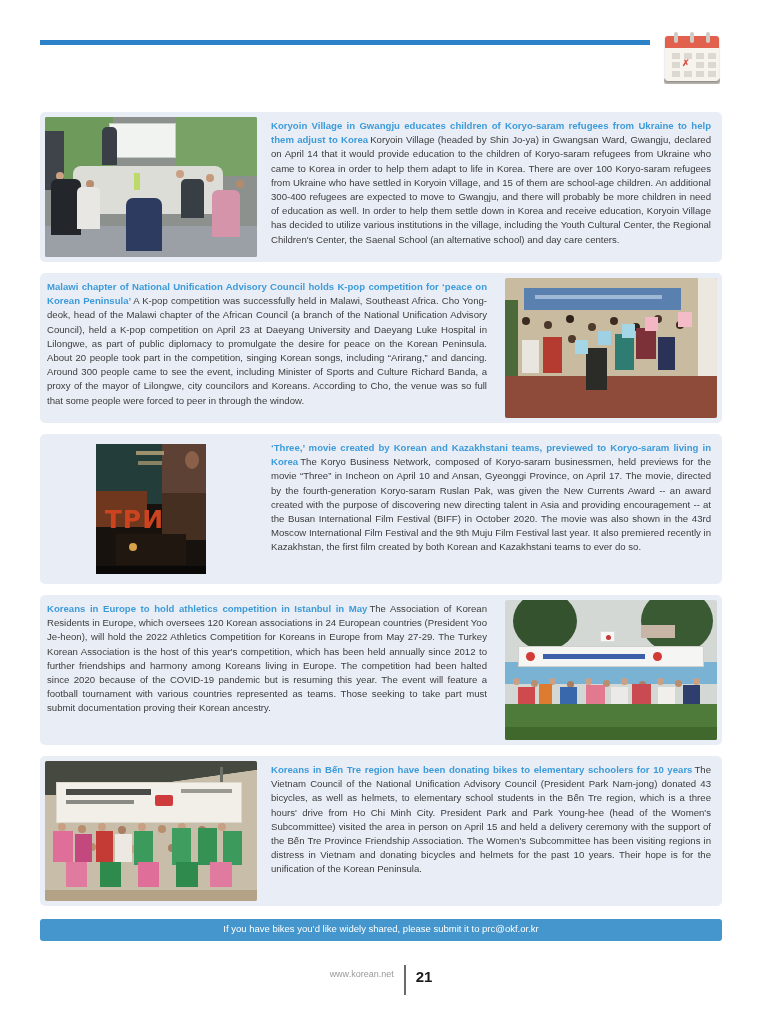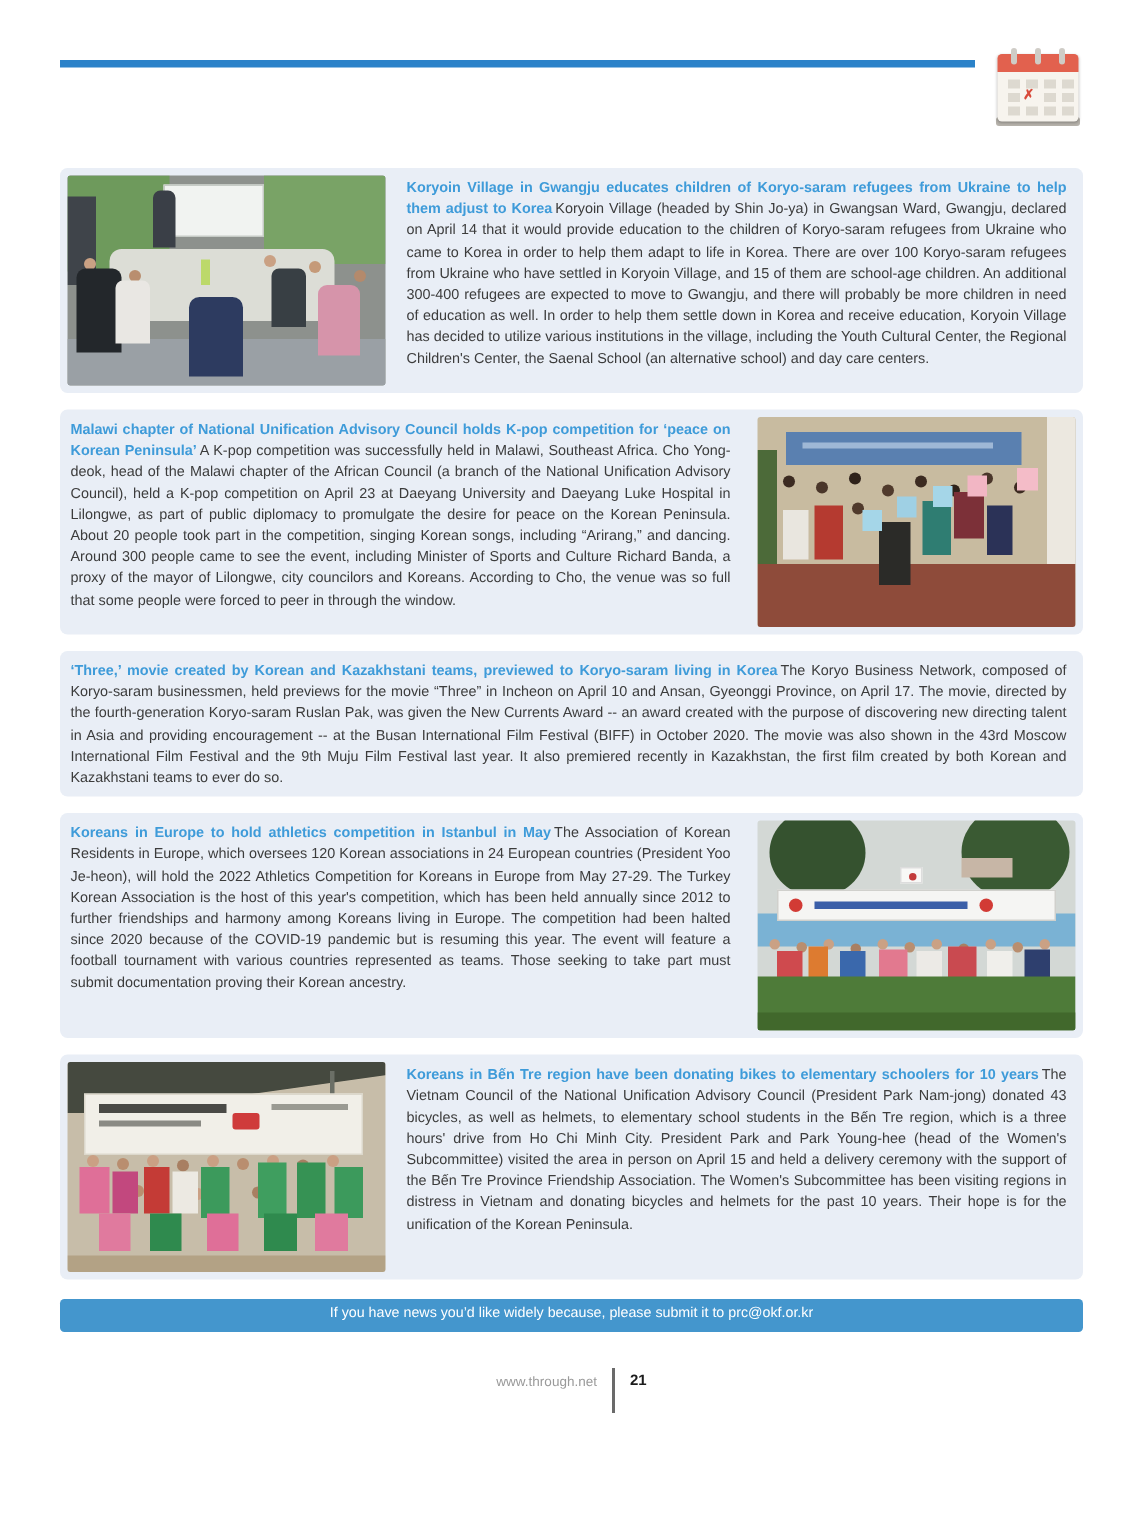--- a/index.html
+++ b/index.html
@@ -33,21 +33,21 @@
   .poster-title { position:absolute; left:8%; top:47%; font-size:25px; font-weight:bold; color:#cb441f; letter-spacing:1px; font-family:"DejaVu Sans", sans-serif; }
   .s { position:absolute; }
   .text { flex:1; padding:2px 6px 0 2px; font-size:9.6px; line-height:14.2px; color:#3c3c3c; text-align:justify; }
   .atitle { color:#3e9bd9; font-weight:bold; margin-right:2px; }
   
   .banner { margin-top:13px; background:#4496cd; color:#fff; text-align:center; font-size:9.5px; line-height:12.5px; padding:4px 8px 5px; border-radius:3px; }
   
   .pfoot { display:flex; justify-content:center; align-items:flex-start; margin-top:24px; gap:10px; }
   .site { color:#9a9a9a; font-size:9px; padding-top:4px; }
   .vline { width:2px; height:30px; background:#6a6a6a; display:inline-block; }
-  .pnum { color:#1c1c1c; font-weight:bold; font-size:10px; padding-top:3px; }
+  .pnum { color:#1c1c1c; font-weight:bold; font-size:15px; padding-top:3px; }
 </style>
 </head>
 <body>
 
 <div class="page">
 
   <div class="header">
     <div class="header-left">
       <div class="rule-top"></div>
       <div class="rule-bottom"></div>
@@ -106,20 +106,35 @@
       <div class="s" style="left:72%;top:42%;width:8%;height:24%;background:#2b3257"></div>
       <div class="s" style="left:33%;top:44%;width:13px;height:14px;background:#a5d6e8"></div>
       <div class="s" style="left:44%;top:38%;width:13px;height:14px;background:#9fd0e4"></div>
       <div class="s" style="left:55%;top:33%;width:13px;height:14px;background:#a5d6e8"></div>
       <div class="s" style="left:66%;top:28%;width:13px;height:14px;background:#f2b6c4"></div>
       <div class="s" style="right:12%;top:24%;width:14px;height:15px;background:#f4bcc8"></div>
     </div>
   </section>
 
   <section class="article">
+    <div class="poster-wrap">
+      <div class="poster">
+        <div class="s" style="left:0;top:0;width:62%;height:46%;background:#233e3a"></div>
+        <div class="s" style="right:0;top:0;width:40%;height:38%;background:#5c4134"></div>
+        <div class="s" style="right:6%;top:5%;width:14px;height:18px;border-radius:50%;background:#8a6048"></div>
+        <div class="s" style="left:36%;top:5%;width:26%;height:4px;background:#b3a077;opacity:.85"></div>
+        <div class="s" style="left:38%;top:13%;width:22%;height:4px;background:#b3a077;opacity:.7"></div>
+        <div class="s" style="left:0;top:36%;width:46%;height:28%;background:#6e371e"></div>
+        <div class="s" style="right:0;top:38%;width:40%;height:36%;background:#452f20"></div>
+        <div class="poster-title">ТРИ</div>
+        <div class="s" style="left:18%;bottom:7%;width:64%;height:24%;background:#201810"></div>
+        <div class="s" style="left:30%;bottom:18%;width:8px;height:8px;border-radius:50%;background:#d8a24a"></div>
+        <div class="s" style="left:0;bottom:0;width:100%;height:6%;background:#0b0908"></div>
+      </div>
+    </div>
     <div class="text">
       <p><span class="atitle">‘Three,’ movie created by Korean and Kazakhstani teams, previewed to Koryo-saram living in Korea</span><span>The Koryo Business Network, composed of Koryo-saram businessmen, held previews for the movie “Three” in Incheon on April 10 and Ansan, Gyeonggi Province, on April 17. The movie, directed by the fourth-generation Koryo-saram Ruslan Pak, was given the New Currents Award -- an award created with the purpose of discovering new directing talent in Asia and providing encouragement -- at the Busan International Film Festival (BIFF) in October 2020. The movie was also shown in the 43rd Moscow International Film Festival and the 9th Muju Film Festival last year. It also premiered recently in Kazakhstan, the first film created by both Korean and Kazakhstani teams to ever do so.</span></p>
     </div>
   </section>
 
   <section class="article">
     <div class="text">
       <p><span class="atitle">Koreans in Europe to hold athletics competition in Istanbul in May</span><span>The Association of Korean Residents in Europe, which oversees 120 Korean associations in 24 European countries (President Yoo Je-heon), will hold the 2022 Athletics Competition for Koreans in Europe from May 27-29. The Turkey Korean Association is the host of this year's competition, which has been held annually since 2012 to further friendships and harmony among Koreans living in Europe. The competition had been halted since 2020 because of the COVID-19 pandemic but is resuming this year. The event will feature a football tournament with various countries represented as teams. Those seeking to take part must submit documentation proving their Korean ancestry.</span></p>
     </div>
     <div class="photo" style="background:#d3d8d5">
@@ -171,22 +186,22 @@
       <div class="s" style="left:62%;top:72%;width:10%;height:18%;background:#2f8a4e"></div>
       <div class="s" style="left:78%;top:72%;width:10%;height:18%;background:#e07a9e"></div>
       <div class="s" style="left:0;bottom:0;width:100%;height:8%;background:#b3a285"></div>
     </div>
     <div class="text">
       <p><span class="atitle">Koreans in Bến Tre region have been donating bikes to elementary schoolers for 10 years</span><span>The Vietnam Council of the National Unification Advisory Council (President Park Nam-jong) donated 43 bicycles, as well as helmets, to elementary school students in the Bến Tre region, which is a three hours' drive from Ho Chi Minh City. President Park and Park Young-hee (head of the Women's Subcommittee) visited the area in person on April 15 and held a delivery ceremony with the support of the Bến Tre Province Friendship Association. The Women's Subcommittee has been visiting regions in distress in Vietnam and donating bicycles and helmets for the past 10 years. Their hope is for the unification of the Korean Peninsula.</span></p>
     </div>
   </section>
 
   <div class="banner">
-    <div>If you have news you’d like widely because, please submit it to prc@okf.or.kr</div>
+    <div>If you have bikes you’d like widely shared, please submit it to prc@okf.or.kr</div>
   </div>
 
   <div class="pfoot">
-    <span class="site">www.through.net</span>
+    <span class="site">www.korean.net</span>
     <span class="vline"></span>
     <span class="pnum">21</span>
   </div>
 
 </div>
 
 </body></html>

